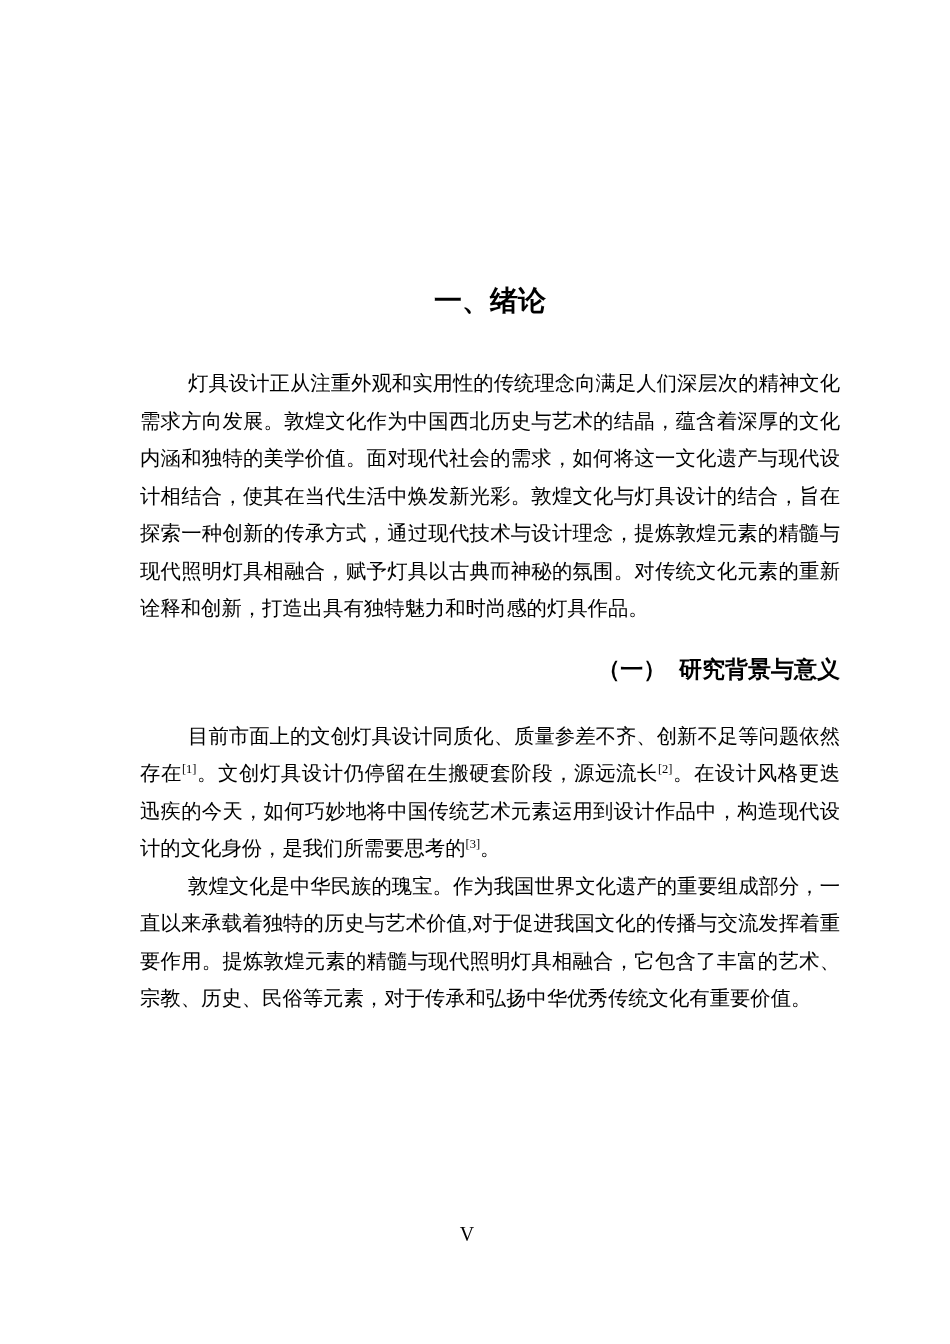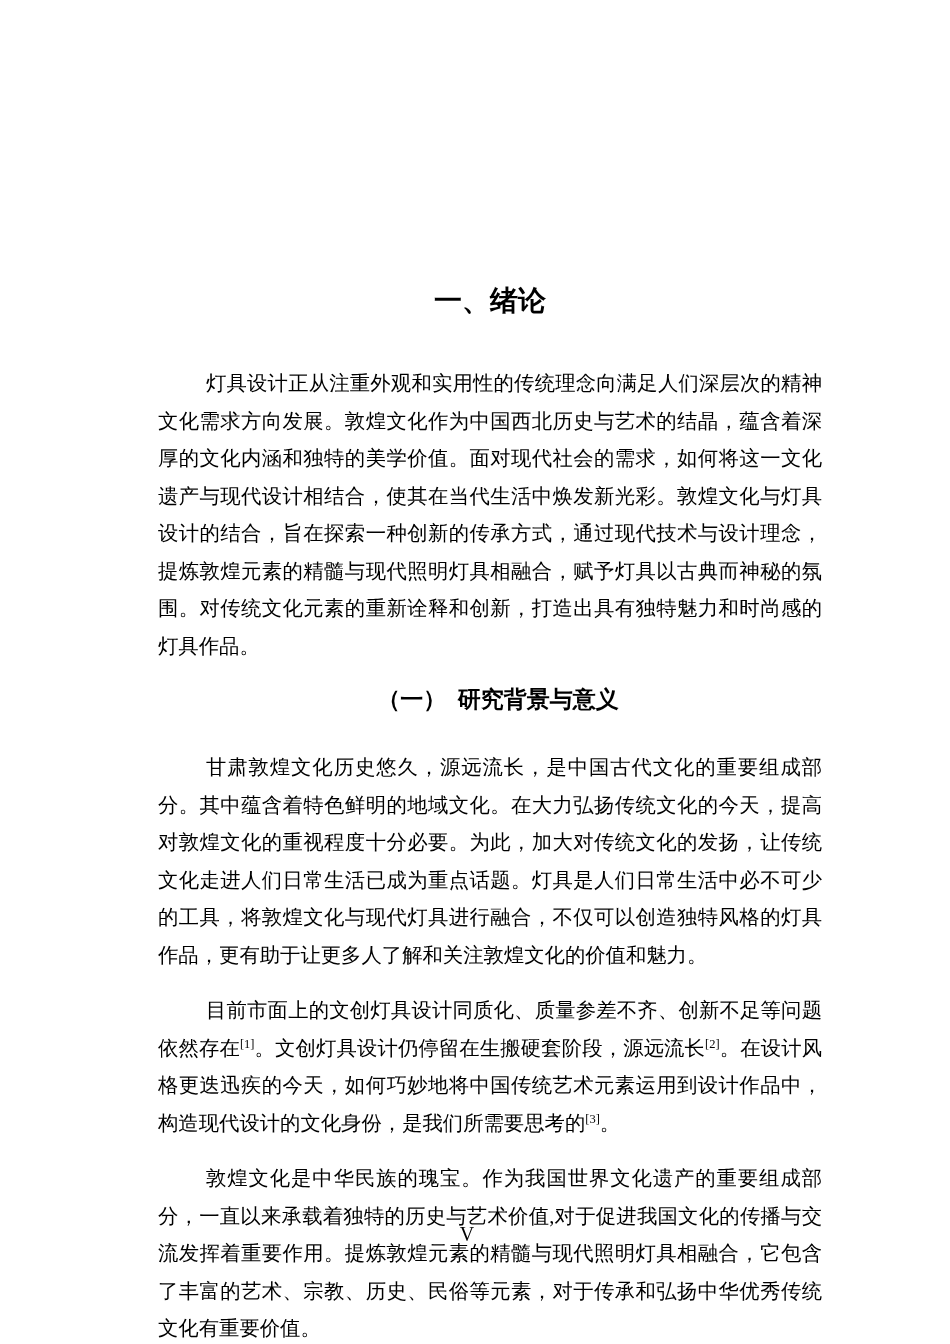--- a/index.html
+++ b/index.html
@@ -27,31 +27,31 @@
     margin: 0 0 46px 0;
     font-family: "DejaVu Sans", "Liberation Sans", sans-serif;
     font-weight: bold;
     font-size: 28px;
     line-height: 36px;
     text-align: center;
     white-space: pre-wrap;
     color: #000000;
   }
   .section-heading {
-    margin: 16px 0 32px 16px;
-    font-family: Liberation Serif, serif;
+    margin: 24px 0 32px 16px;
+    font-family: Liberation Sans, sans-serif;
     font-weight: bold;
     font-size: 23px;
     line-height: 34px;
-    text-align: center;
+    text-align: right;
     white-space: pre-wrap;
     color: #000000;
   }
   .para {
-    margin: 18px;
+    margin: 0;
     font-family: "Liberation Serif", "DejaVu Serif", serif;
     font-size: 20.35px;
     line-height: 37.5px;
     text-align: justify;
     text-indent: 48px;
     color: #000000;
   }
   .para sup {
     font-size: 12.5px;
     line-height: 0;
@@ -75,21 +75,20 @@
 
 <div class="page">
   <main class="content">
 
     <h1 class="chapter-title">一、绪论</h1>
 
     <p class="para">灯具设计正从注重外观和实用性的传统理念向满足人们深层次的精神文化需求方向发展。敦煌文化作为中国西北历史与艺术的结晶，蕴含着深厚的文化内涵和独特的美学价值。面对现代社会的需求，如何将这一文化遗产与现代设计相结合，使其在当代生活中焕发新光彩。敦煌文化与灯具设计的结合，旨在探索一种创新的传承方式，通过现代技术与设计理念，提炼敦煌元素的精髓与现代照明灯具相融合，赋予灯具以古典而神秘的氛围。对传统文化元素的重新诠释和创新，打造出具有独特魅力和时尚感的灯具作品。</p>
 
     <h2 class="section-heading">（一）  研究背景与意义</h2>
 
-    <p class="para">甘肃敦煌文化历史悠久，源远流长，是中国古代文化的重要组成部分。其中蕴含着特色鲜明的地域文化。在大力弘扬传统文化的今天，提高对敦煌文化的重视程度十分必要。为此，加大对传统文化的发扬，让传统文化走进人们日常生活已成为重点话题。灯具是人们日常生活中必不可少的工具，将敦煌文化与现代灯具进行融合，不仅可以创造独特风格的灯具作品，更有助于让更多人了解和关注敦煌文化的价值和魅力。</p>
 
     <p class="para"><span>目前市面上的文创灯具设计同质化、质量参差不齐、创新不足等问题依然存在</span><sup>[1]</sup><span>。文创灯具设计仍停留在生搬硬套阶段，源远流长</span><sup>[2]</sup><span>。在设计风格更迭迅疾的今天，如何巧妙地将中国传统艺术元素运用到设计作品中，构造现代设计的文化身份，是我们所需要思考的</span><sup>[3]</sup><span>。</span></p>
 
     <p class="para">敦煌文化是中华民族的瑰宝。作为我国世界文化遗产的重要组成部分，一直以来承载着独特的历史与艺术价值,对于促进我国文化的传播与交流发挥着重要作用。提炼敦煌元素的精髓与现代照明灯具相融合，它包含了丰富的艺术、宗教、历史、民俗等元素，对于传承和弘扬中华优秀传统文化有重要价值。</p>
 
   </main>
 
   <div class="page-number">V</div>
 </div>
 

